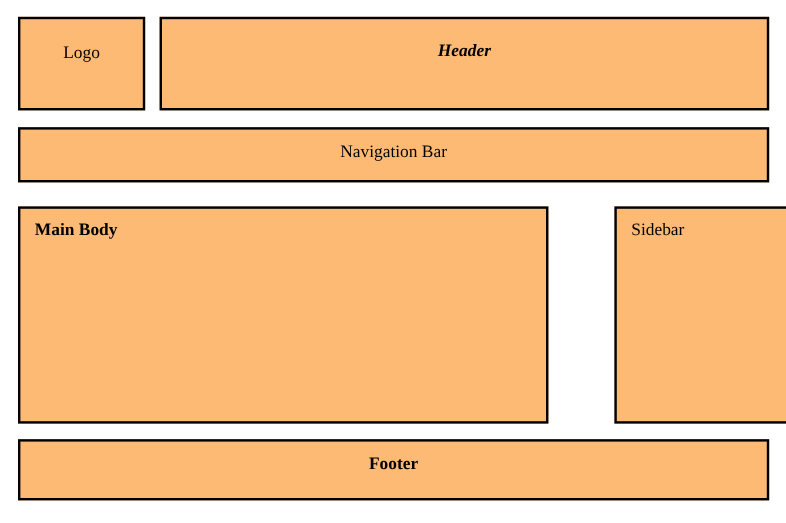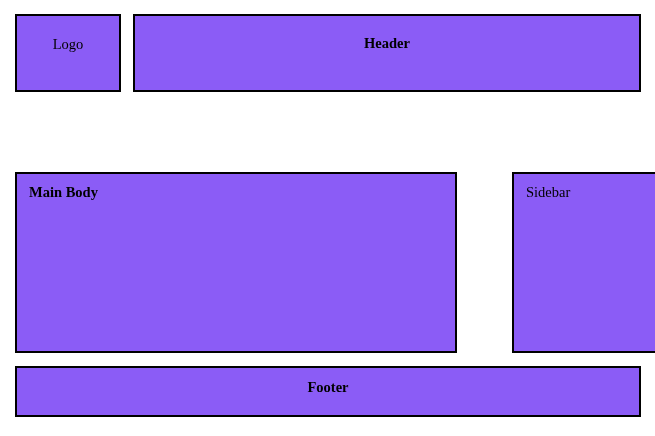--- a/index.html
+++ b/index.html
@@ -19,21 +19,21 @@
     width: 655px;
     height: 436px;
     background: #ffffff;
     overflow: hidden;
   }
 
   .box {
     position: absolute;
     box-sizing: border-box;
     border: 2px solid #000000;
-    background: #8b5cf6;
+    background: #fdba74;
   }
 
   .box-label {
     position: absolute;
     font-size: 14.5px;
     line-height: 1;
     white-space: nowrap;
     color: #000000;
   }
 
@@ -68,20 +68,21 @@
   }
 
   #header-box {
     left: 133px;
     top: 14px;
     width: 508px;
     height: 78px;
   }
   #header-box .box-label {
     top: 20px;
+    font-style: italic;
   }
 
   #nav-box {
     left: 15px;
     top: 106px;
     width: 626px;
     height: 46px;
   }
   #nav-box .box-label {
     top: 12px;
@@ -126,20 +127,23 @@
 <div id="wireframe">
 
   <div class="box" id="logo-box">
     <span class="box-label label-center regular">Logo</span>
   </div>
 
   <div class="box" id="header-box">
     <span class="box-label label-center bold">Header</span>
   </div>
 
+  <div class="box" id="nav-box">
+    <span class="box-label label-center regular">Navigation Bar</span>
+  </div>
 
   <div class="box" id="main-body-box">
     <span class="box-label label-left bold">Main Body</span>
   </div>
 
   <div class="box" id="sidebar-box">
     <span class="box-label label-left regular">Sidebar</span>
   </div>
 
   <div class="box" id="footer-box">

